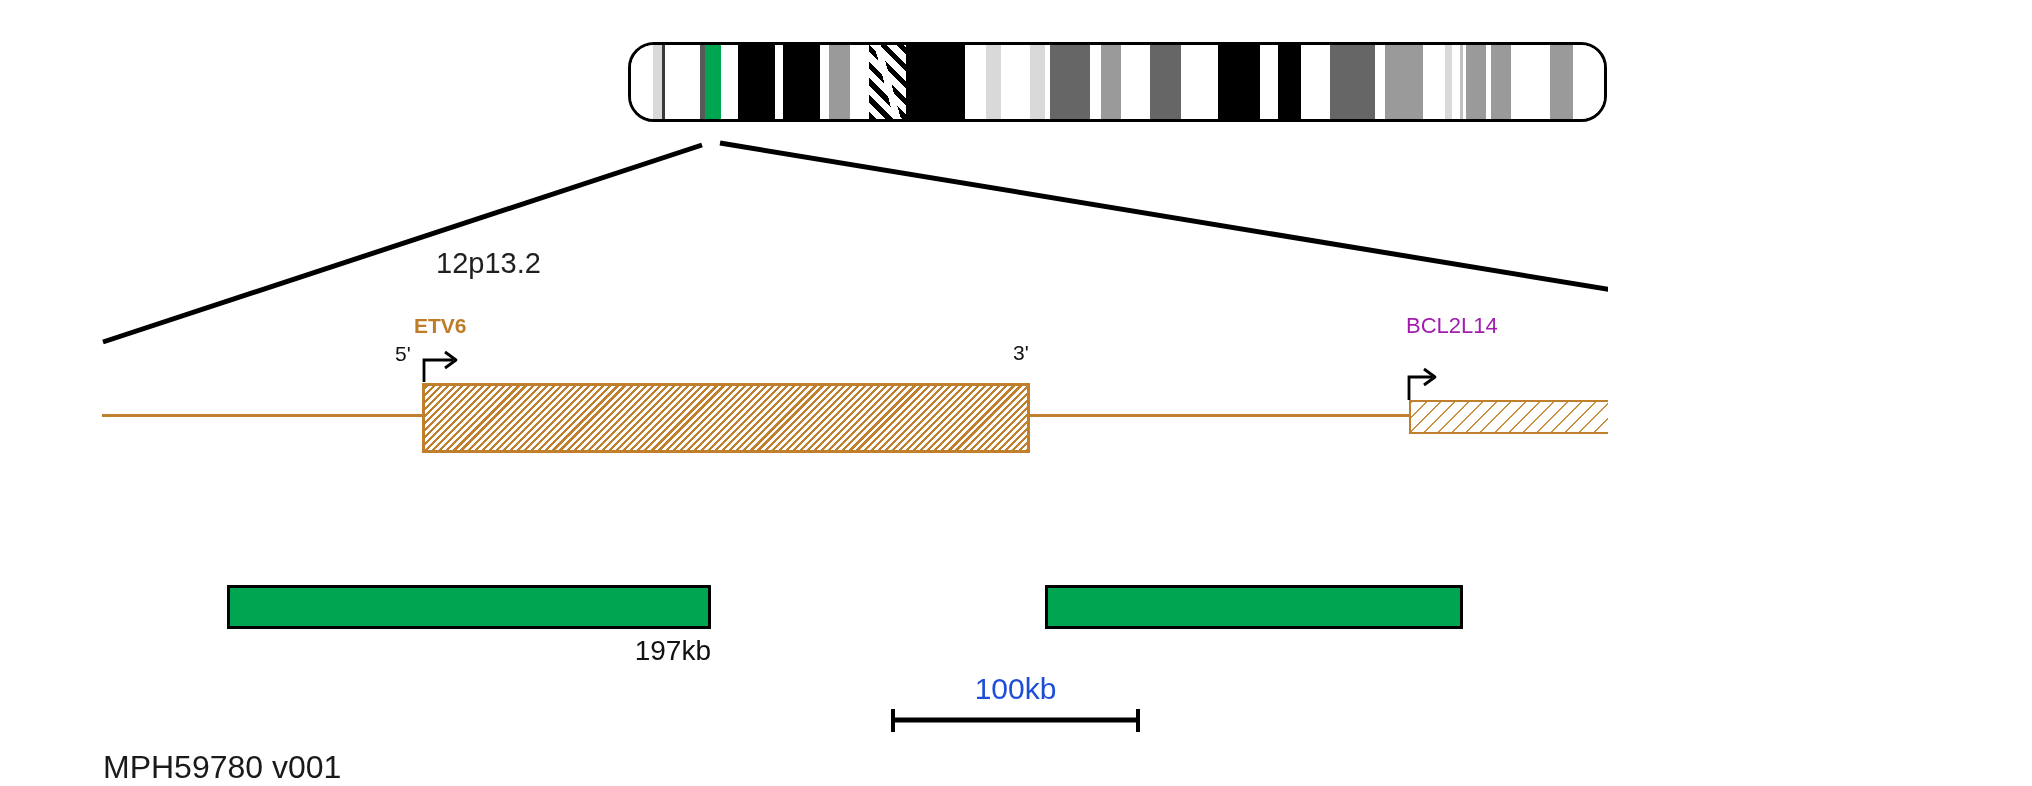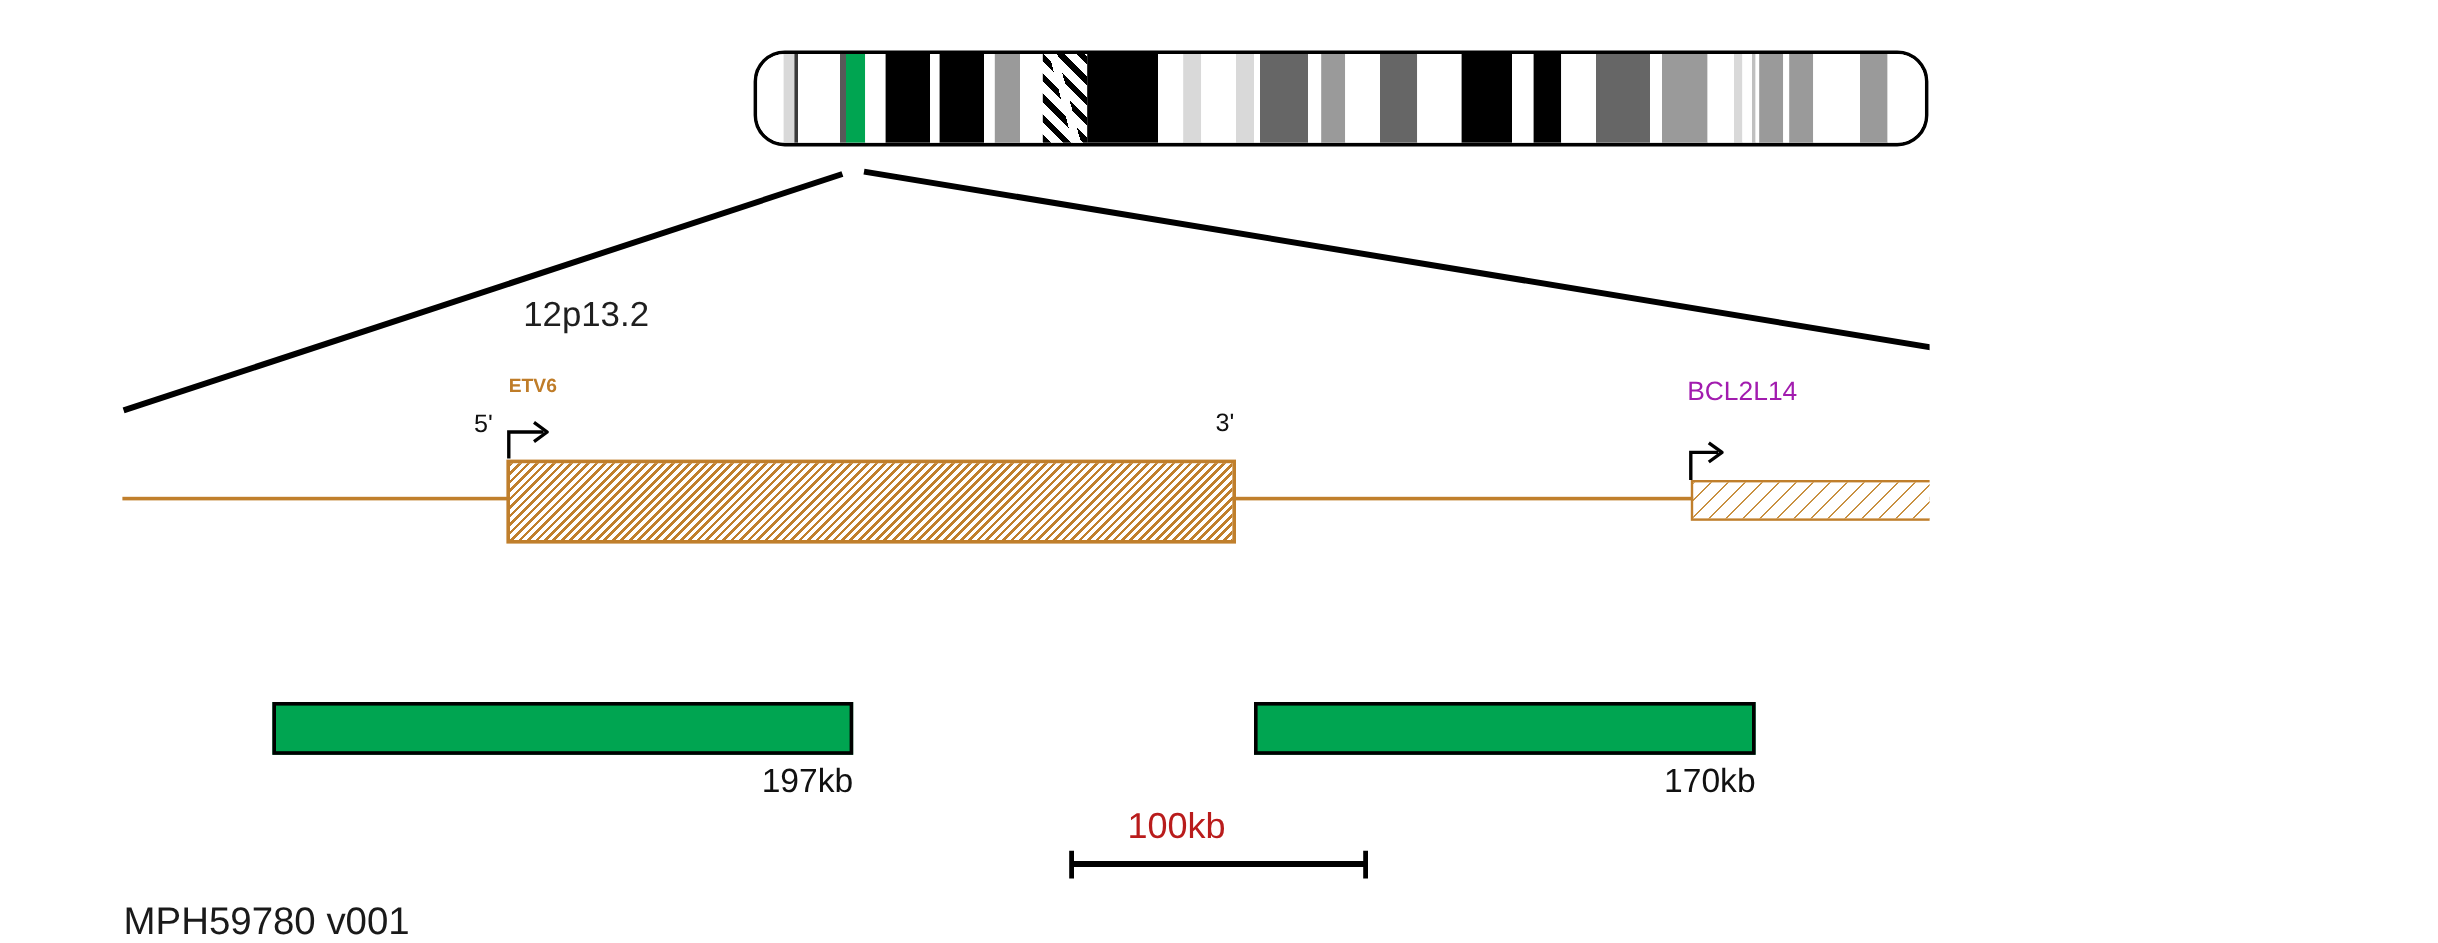--- a/index.html
+++ b/index.html
@@ -35,35 +35,35 @@
   }
   #bcl2l14-box{
     left:1409px;top:400px;width:399px;height:34px;
     border:2px solid #c07f2c;
     background:repeating-linear-gradient(135deg,#c89040 0 1.4px,#ffffff 1.4px 10px);
   }
 
   
   .lbl{white-space:nowrap;line-height:1.1;}
   #region-label{left:436px;top:248px;font-size:29px;color:#1f1f1f;}
-  #etv6-label{left:424px;top:314px;font-size:16px;font-weight:bold;color:#bf7c28;}
+  #etv6-label{left:414px;top:314px;font-size:21px;font-weight:bold;color:#bf7c28;}
   #bcl2l14-label{left:1406px;top:314px;font-size:22px;color:#a21caf;}
   #five-prime-label{left:395px;top:342px;font-size:21px;color:#111;}
   #three-prime-label{left:1013px;top:341px;font-size:21px;color:#111;}
 
   
   .probe-bar{box-sizing:border-box;border:3px solid #000;background:#00a551;height:44px;top:585px;}
   #probe1-bar{left:227px;width:484px;}
   #probe2-bar{left:1045px;width:418px;}
   .probe-label{top:636px;font-size:28px;text-align:right;color:#111;}
   #probe1-label{left:227px;width:484px;}
   #probe2-label{left:1045px;width:418px;}
 
   
-  #scale-label{left:858px;width:245px;top:672px;font-size:30px;text-align:center;color:#b91c1c;}
+  #scale-label{left:893px;width:245px;top:672px;font-size:30px;text-align:center;color:#1d4ed8;}
 
   
   #footer-label{left:103px;top:750px;font-size:32px;color:#1a1a1a;}
 </style>
 </head>
 <body>
 
 <div id="canvas">
 
   <div id="chromosome" class="abs">
@@ -135,18 +135,17 @@
   <div id="bcl2l14-box" class="abs gene-box"></div>
 
   <div id="etv6-label" class="abs lbl">ETV6</div>
   <div id="five-prime-label" class="abs lbl">5'</div>
   <div id="three-prime-label" class="abs lbl">3'</div>
   <div id="bcl2l14-label" class="abs lbl">BCL2L14</div>
 
   <div id="probe1-bar" class="abs probe-bar"></div>
   <div id="probe2-bar" class="abs probe-bar"></div>
   <div id="probe1-label" class="abs lbl probe-label">197kb</div>
-  <div id="probe2-label" class="abs lbl probe-label">170kb</div>
 
   <div id="scale-label" class="abs lbl">100kb</div>
 
   <div id="footer-label" class="abs lbl">MPH59780 v001</div>
 </div>
 
 </body></html>

